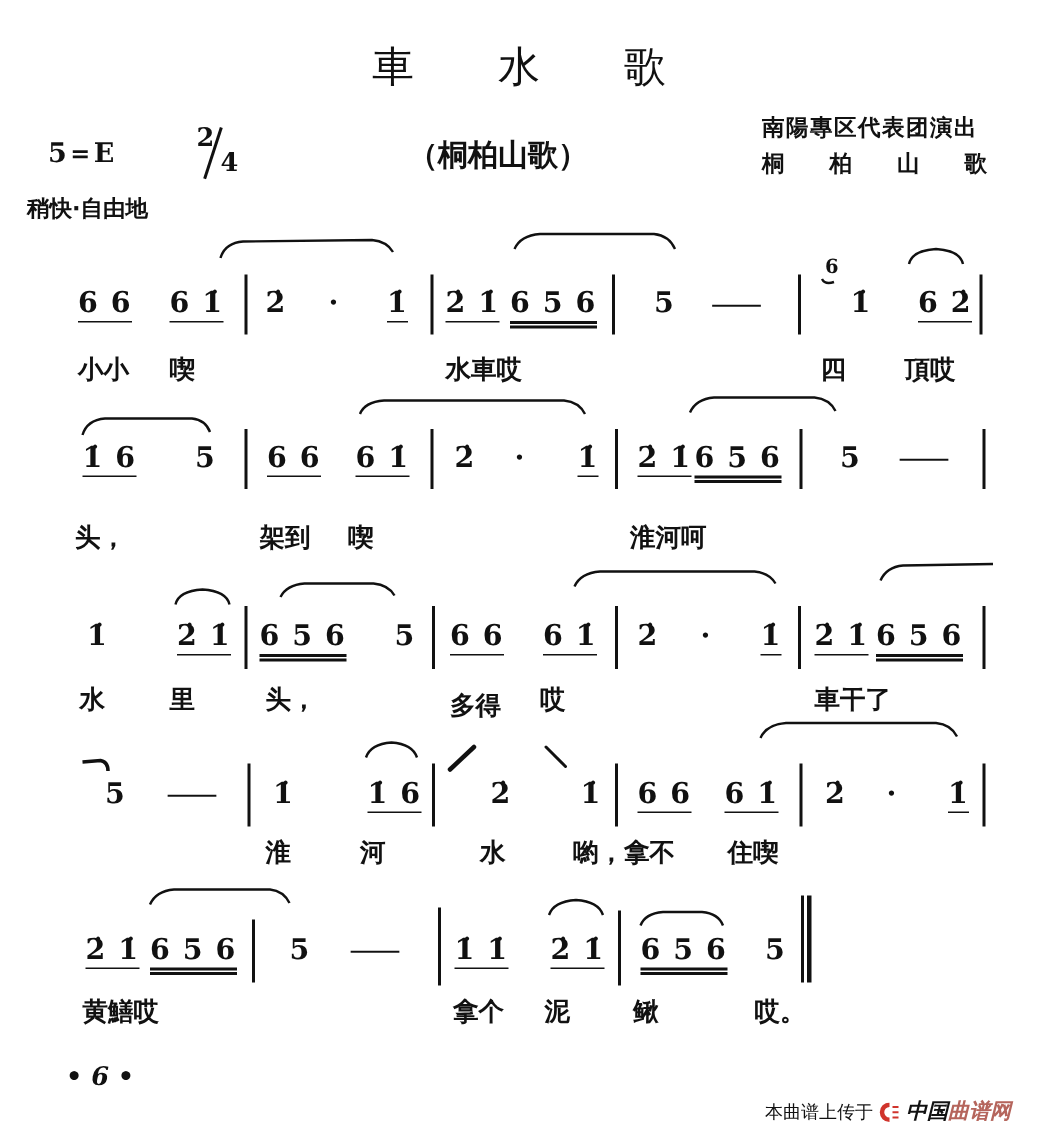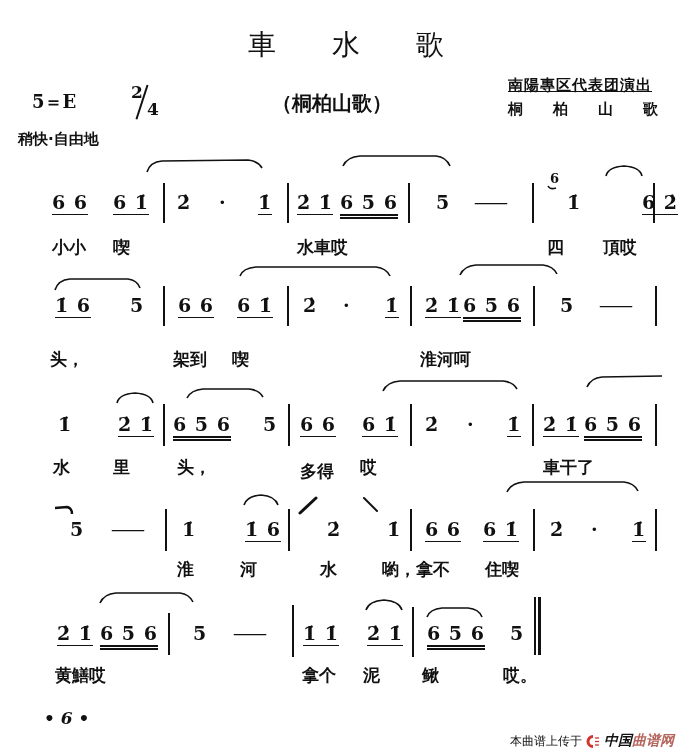--- a/index.html
+++ b/index.html
@@ -4,21 +4,21 @@
 <style>
   html, body { margin:0; padding:0; background:#ffffff; }
   body { width:700px; height:753px; position:relative; overflow:hidden; color:#111; }
   .title { position:absolute; left:248px; top:26px; font:28px "DejaVu Serif", serif; letter-spacing:56px; white-space:nowrap; }
   .key { position:absolute; left:32px; top:90px; font:bold 18px "DejaVu Serif", serif; white-space:nowrap; }
   .tnum { position:absolute; left:131px; top:82px; font:bold 17px "DejaVu Serif", serif; }
   .tden { position:absolute; left:147px; top:99px; font:bold 17px "DejaVu Serif", serif; }
   .tslash { position:absolute; left:141px; top:84px; width:1.5px; height:36px; background:#111; transform:rotate(18deg); }
   .subtitle { position:absolute; left:272px; top:90px; font:bold 20px "DejaVu Sans", sans-serif; white-space:nowrap; }
   .credit { position:absolute; left:508px; font:bold 15px "DejaVu Sans", sans-serif; white-space:nowrap; }
-  .credit.perf { top:76px; letter-spacing:1px;text-decoration:underline; }
+  .credit.perf { top:76px; letter-spacing:1px; }
   .credit.trans { top:100px; letter-spacing:30px; }
   .tempo { position:absolute; left:18px; top:130px; font:bold 15px "DejaVu Sans", sans-serif; white-space:nowrap; }
 
   .n { position:absolute; font:bold 19px "DejaVu Serif", serif; line-height:24px; white-space:pre; letter-spacing:1px; }
   .n.grace { font-size:13px; line-height:14px; }
   .ul1 { border-bottom:1.6px solid #111; }
   .ul2 { border-bottom:5px double #111; }
   .dash { position:absolute; font:20px "DejaVu Sans", sans-serif; line-height:24px; transform:scaleX(1.8); transform-origin:left center; }
   .bar { position:absolute; width:2px; background:#111; }
   .ly { position:absolute; font:bold 17px "DejaVu Sans", sans-serif; white-space:pre; line-height:20px; }
@@ -54,21 +54,21 @@
   <span class="n ul1" style="left:258px;top:190px">1̇</span>
   <div class="bar" style="left:287px;top:183px;height:40px"></div>
   <span class="n ul1" style="left:297px;top:190px">2̇ 1̇</span>
   <span class="n ul2" style="left:340px;top:190px">6 5 6</span>
   <div class="bar" style="left:408px;top:183px;height:40px"></div>
   <span class="n" style="left:436px;top:190px">5</span>
   <span class="dash" style="left:473px;top:190px">—</span>
   <div class="bar" style="left:532px;top:183px;height:40px"></div>
   <span class="n grace" style="left:550px;top:172px">6</span>
   <span class="n" style="left:567px;top:190px">1̇</span>
-  <span class="n ul1" style="left:642px;top:190px">6 2̇</span>
+  <span class="n ul1" style="left:612px;top:190px">6 2̇</span>
   <div class="bar" style="left:653px;top:183px;height:40px"></div>
 
   <span class="ly" style="left:52px;top:237px">小小</span>
   <span class="ly" style="left:113px;top:237px">喫</span>
   <span class="ly" style="left:297px;top:237px">水車哎</span>
   <span class="ly" style="left:547px;top:237px">四</span>
   <span class="ly" style="left:603px;top:237px">頂哎</span>
 </div>
 
 <div>

